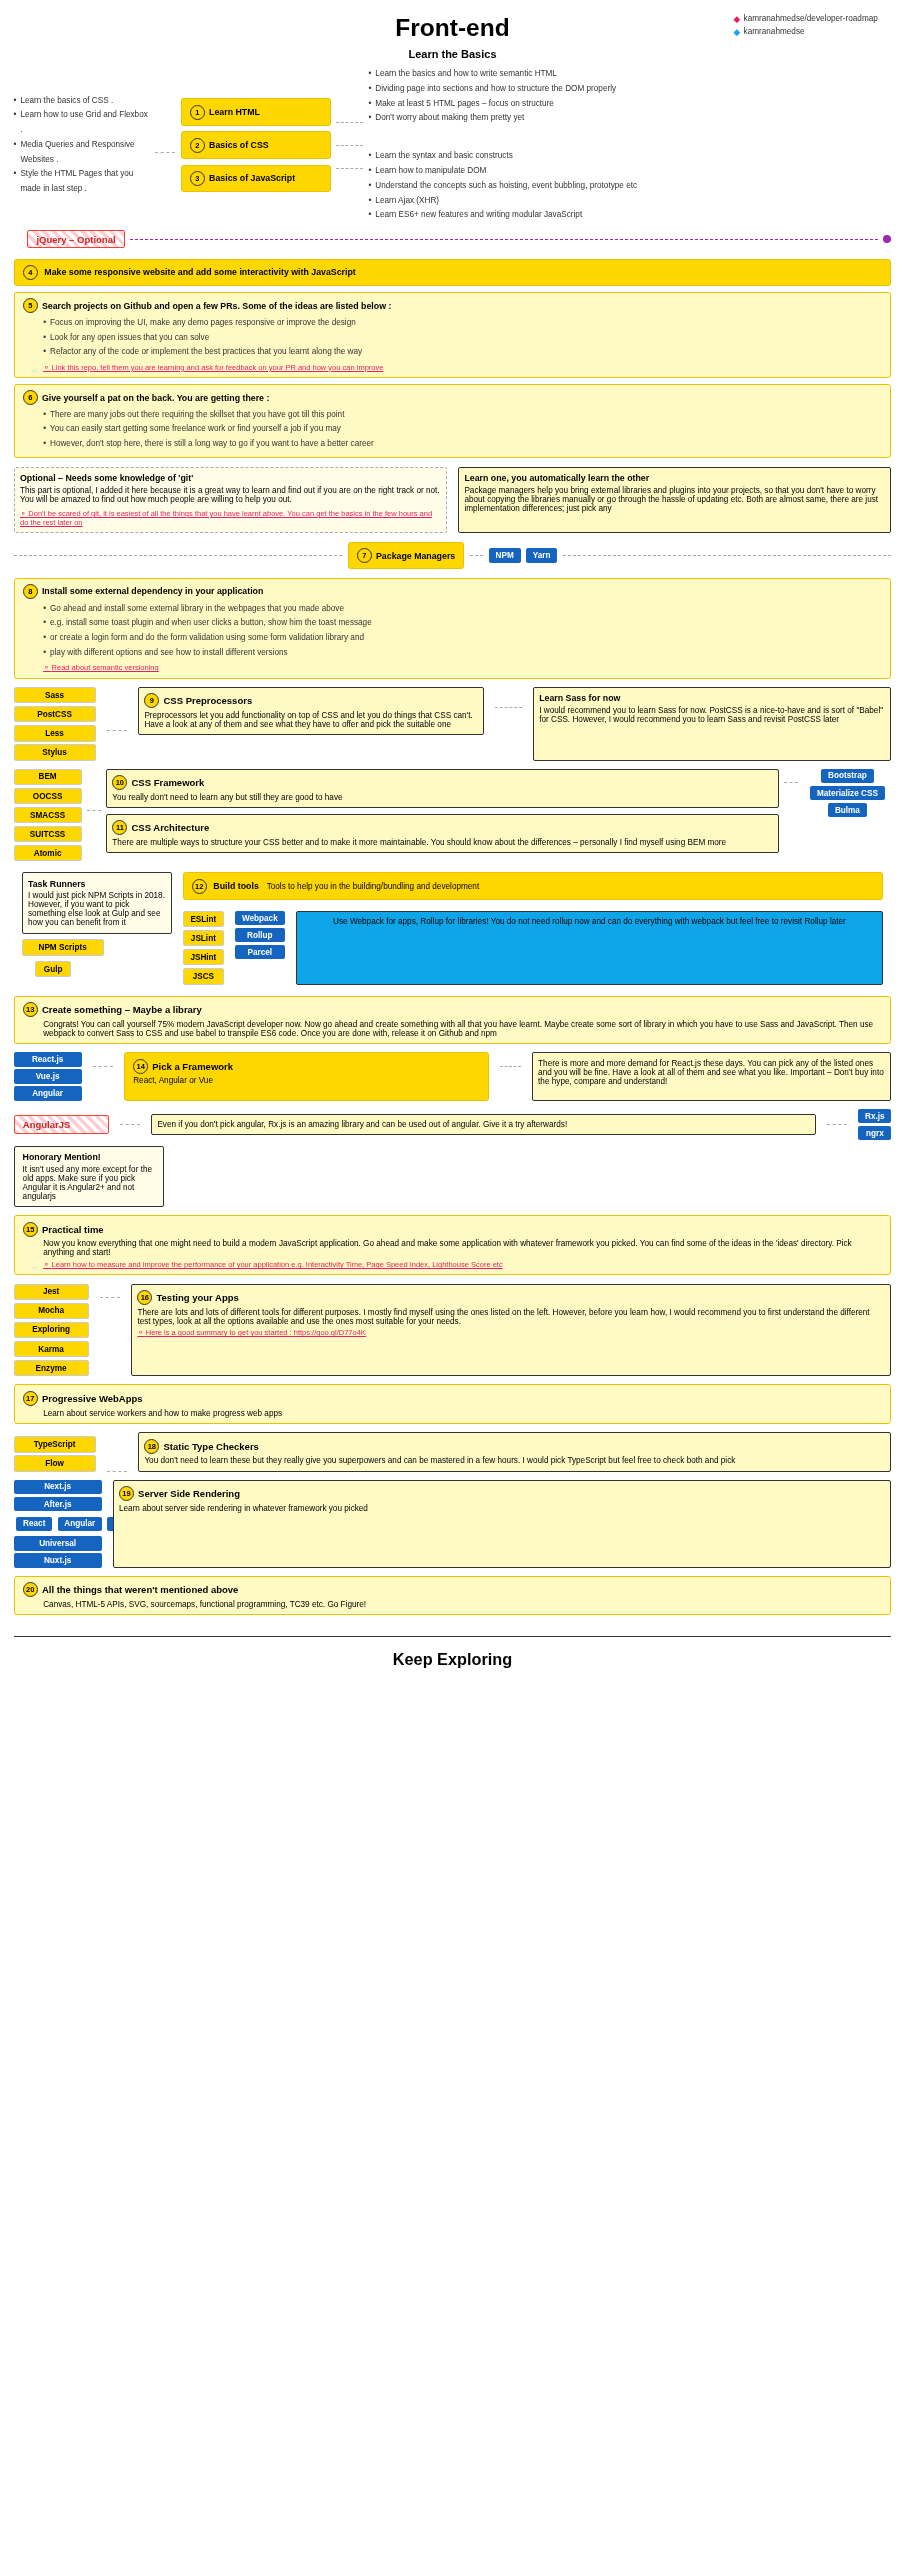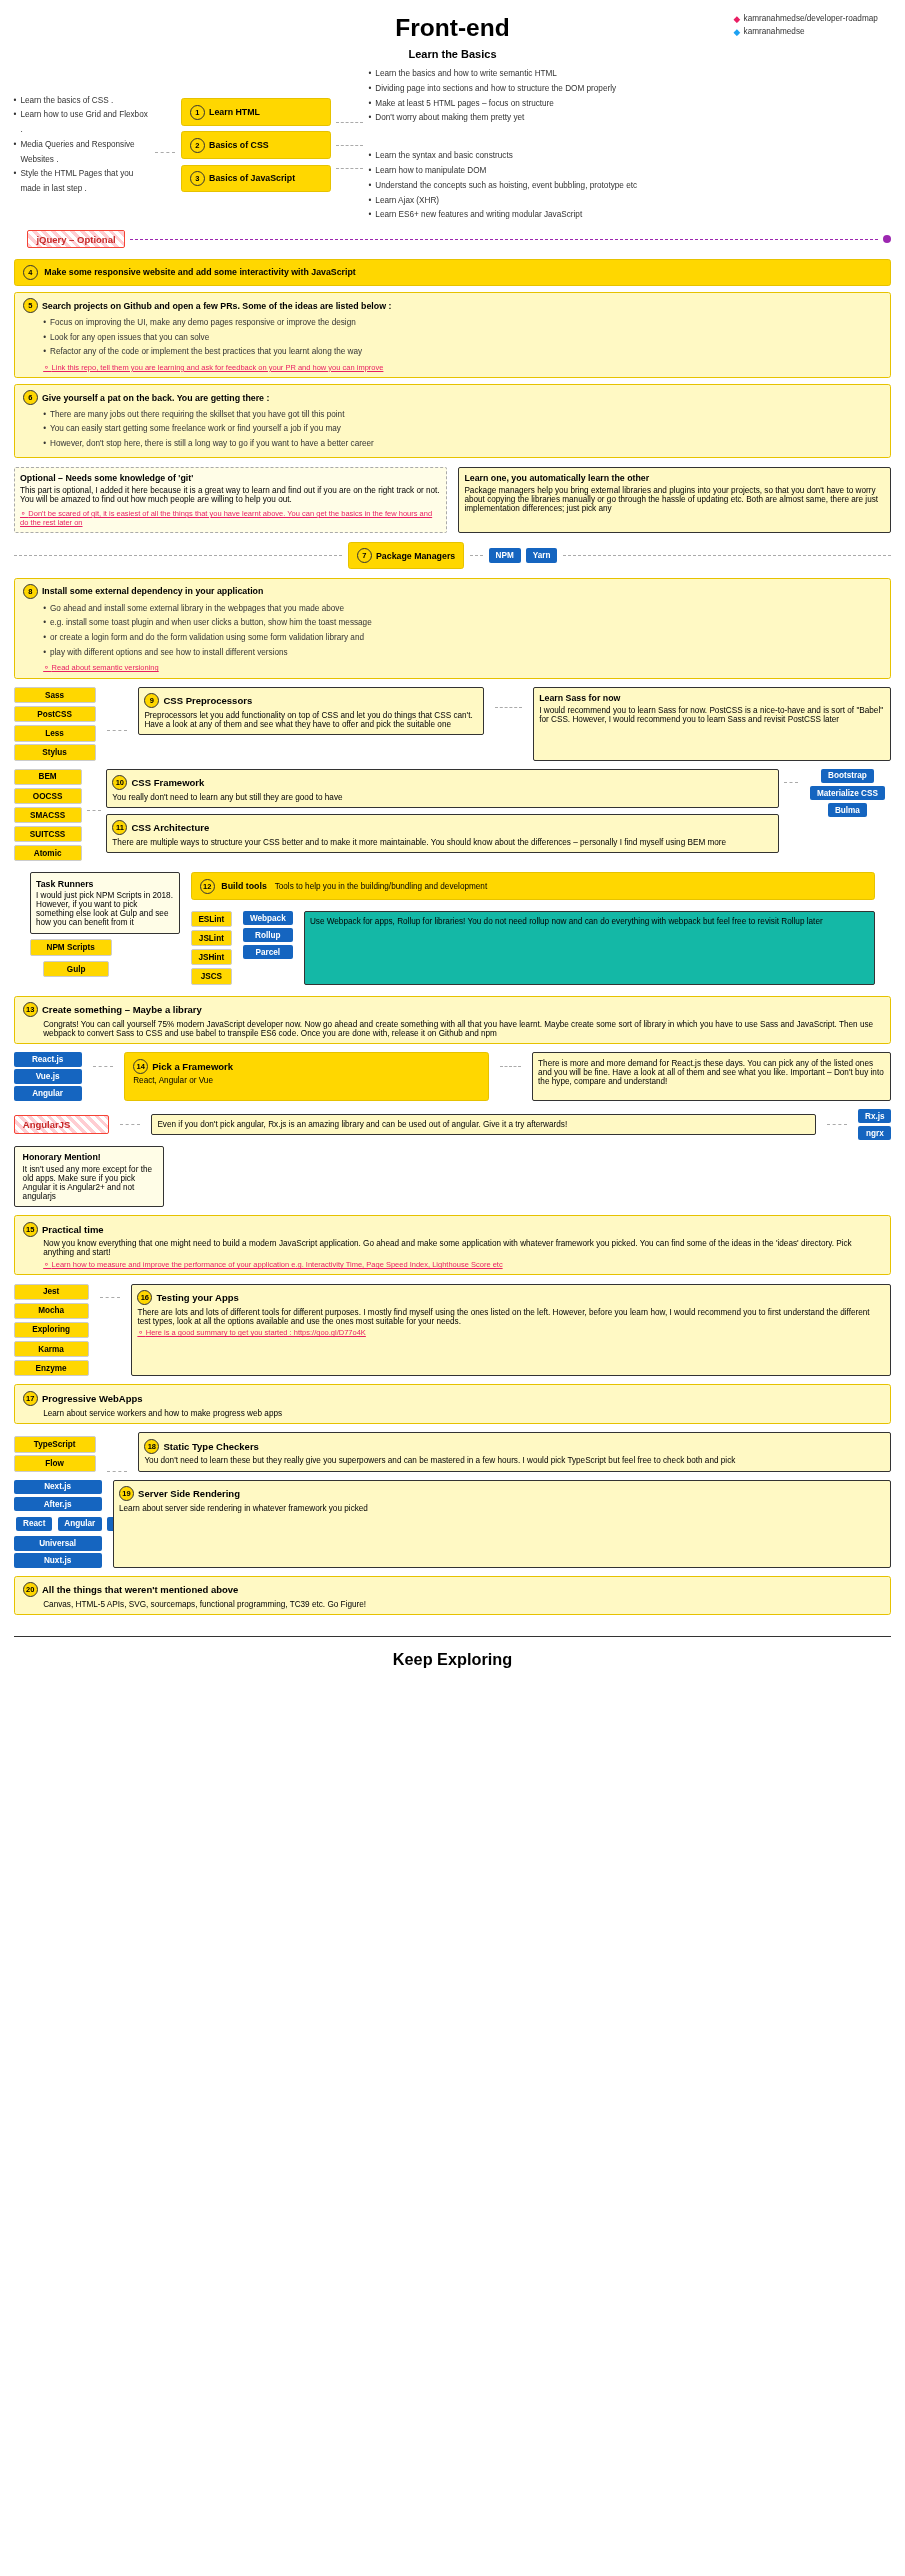--- a/index.html
+++ b/index.html
@@ -400,29 +400,29 @@
 
     <div style="width:13.6px;border-top:1.4px dashed #aaa;margin-top:13.6px;flex-shrink:0;"></div>
 
     <div class="col gap4" style="width:88px;align-items:center;">
       <div class="tag-box-blue">Bootstrap</div>
       <div class="tag-box-blue">Materialize CSS</div>
       <div class="tag-box-blue">Bulma</div>
     </div>
   </div>
 
-  <div class="row gap16" style="margin:11px 16px;">
+  <div class="row gap16" style="margin:11px 8px;">
 
     <div class="col gap8" style="width:150px;">
       <div class="bordered-box" style="background:#fffde7;">
         <strong class="fs13">Task Runners</strong>
         <p class="fs12 mt4">I would just pick NPM Scripts in 2018. However, if you want to pick something else look at Gulp and see how you can benefit from it</p>
       </div>
       <div class="tag-box text-center" style="width:82px;">NPM Scripts</div>
-      <div class="tag-box text-center" style="width:66px;margin-left:13.6px;">Gulp</div>
+      <div class="tag-box text-center" style="width:36px;margin-left:13.6px;">Gulp</div>
     </div>
 
     <div class="col flex1 gap8">
       <div class="yellow-box">
         <span class="num-circle">12</span>
         <strong class="fs13">Build tools</strong>
         <span class="fs12 ml8">Tools to help you in the building/bundling and development</span>
       </div>
 
       <div class="row gap16 mt8">
@@ -430,21 +430,21 @@
           <div class="tag-box">ESLint</div>
           <div class="tag-box">JSLint</div>
           <div class="tag-box">JSHint</div>
           <div class="tag-box">JSCS</div>
         </div>
         <div class="col gap4">
           <div class="tag-box-blue">Webpack</div>
           <div class="tag-box-blue">Rollup</div>
           <div class="tag-box-blue">Parcel</div>
         </div>
-        <div class="bordered-box flex1" style="background:#14b8a6;font-size:8.2px;">
+        <div class="bordered-box flex1" style="background:#0ea5e9;font-size:8.2px;text-align:center;">
           <span>Use Webpack for apps, Rollup for libraries! You do not need rollup now and can do everything with webpack but feel free to revisit Rollup later</span>
         </div>
       </div>
     </div>
   </div>
 
   <div class="yellow-box-light" style="margin:8.2px 0;">
     <div class="row align-center mb4">
       <span class="num-circle">13</span>
       <strong class="fs14">Create something – Maybe a library</strong>

